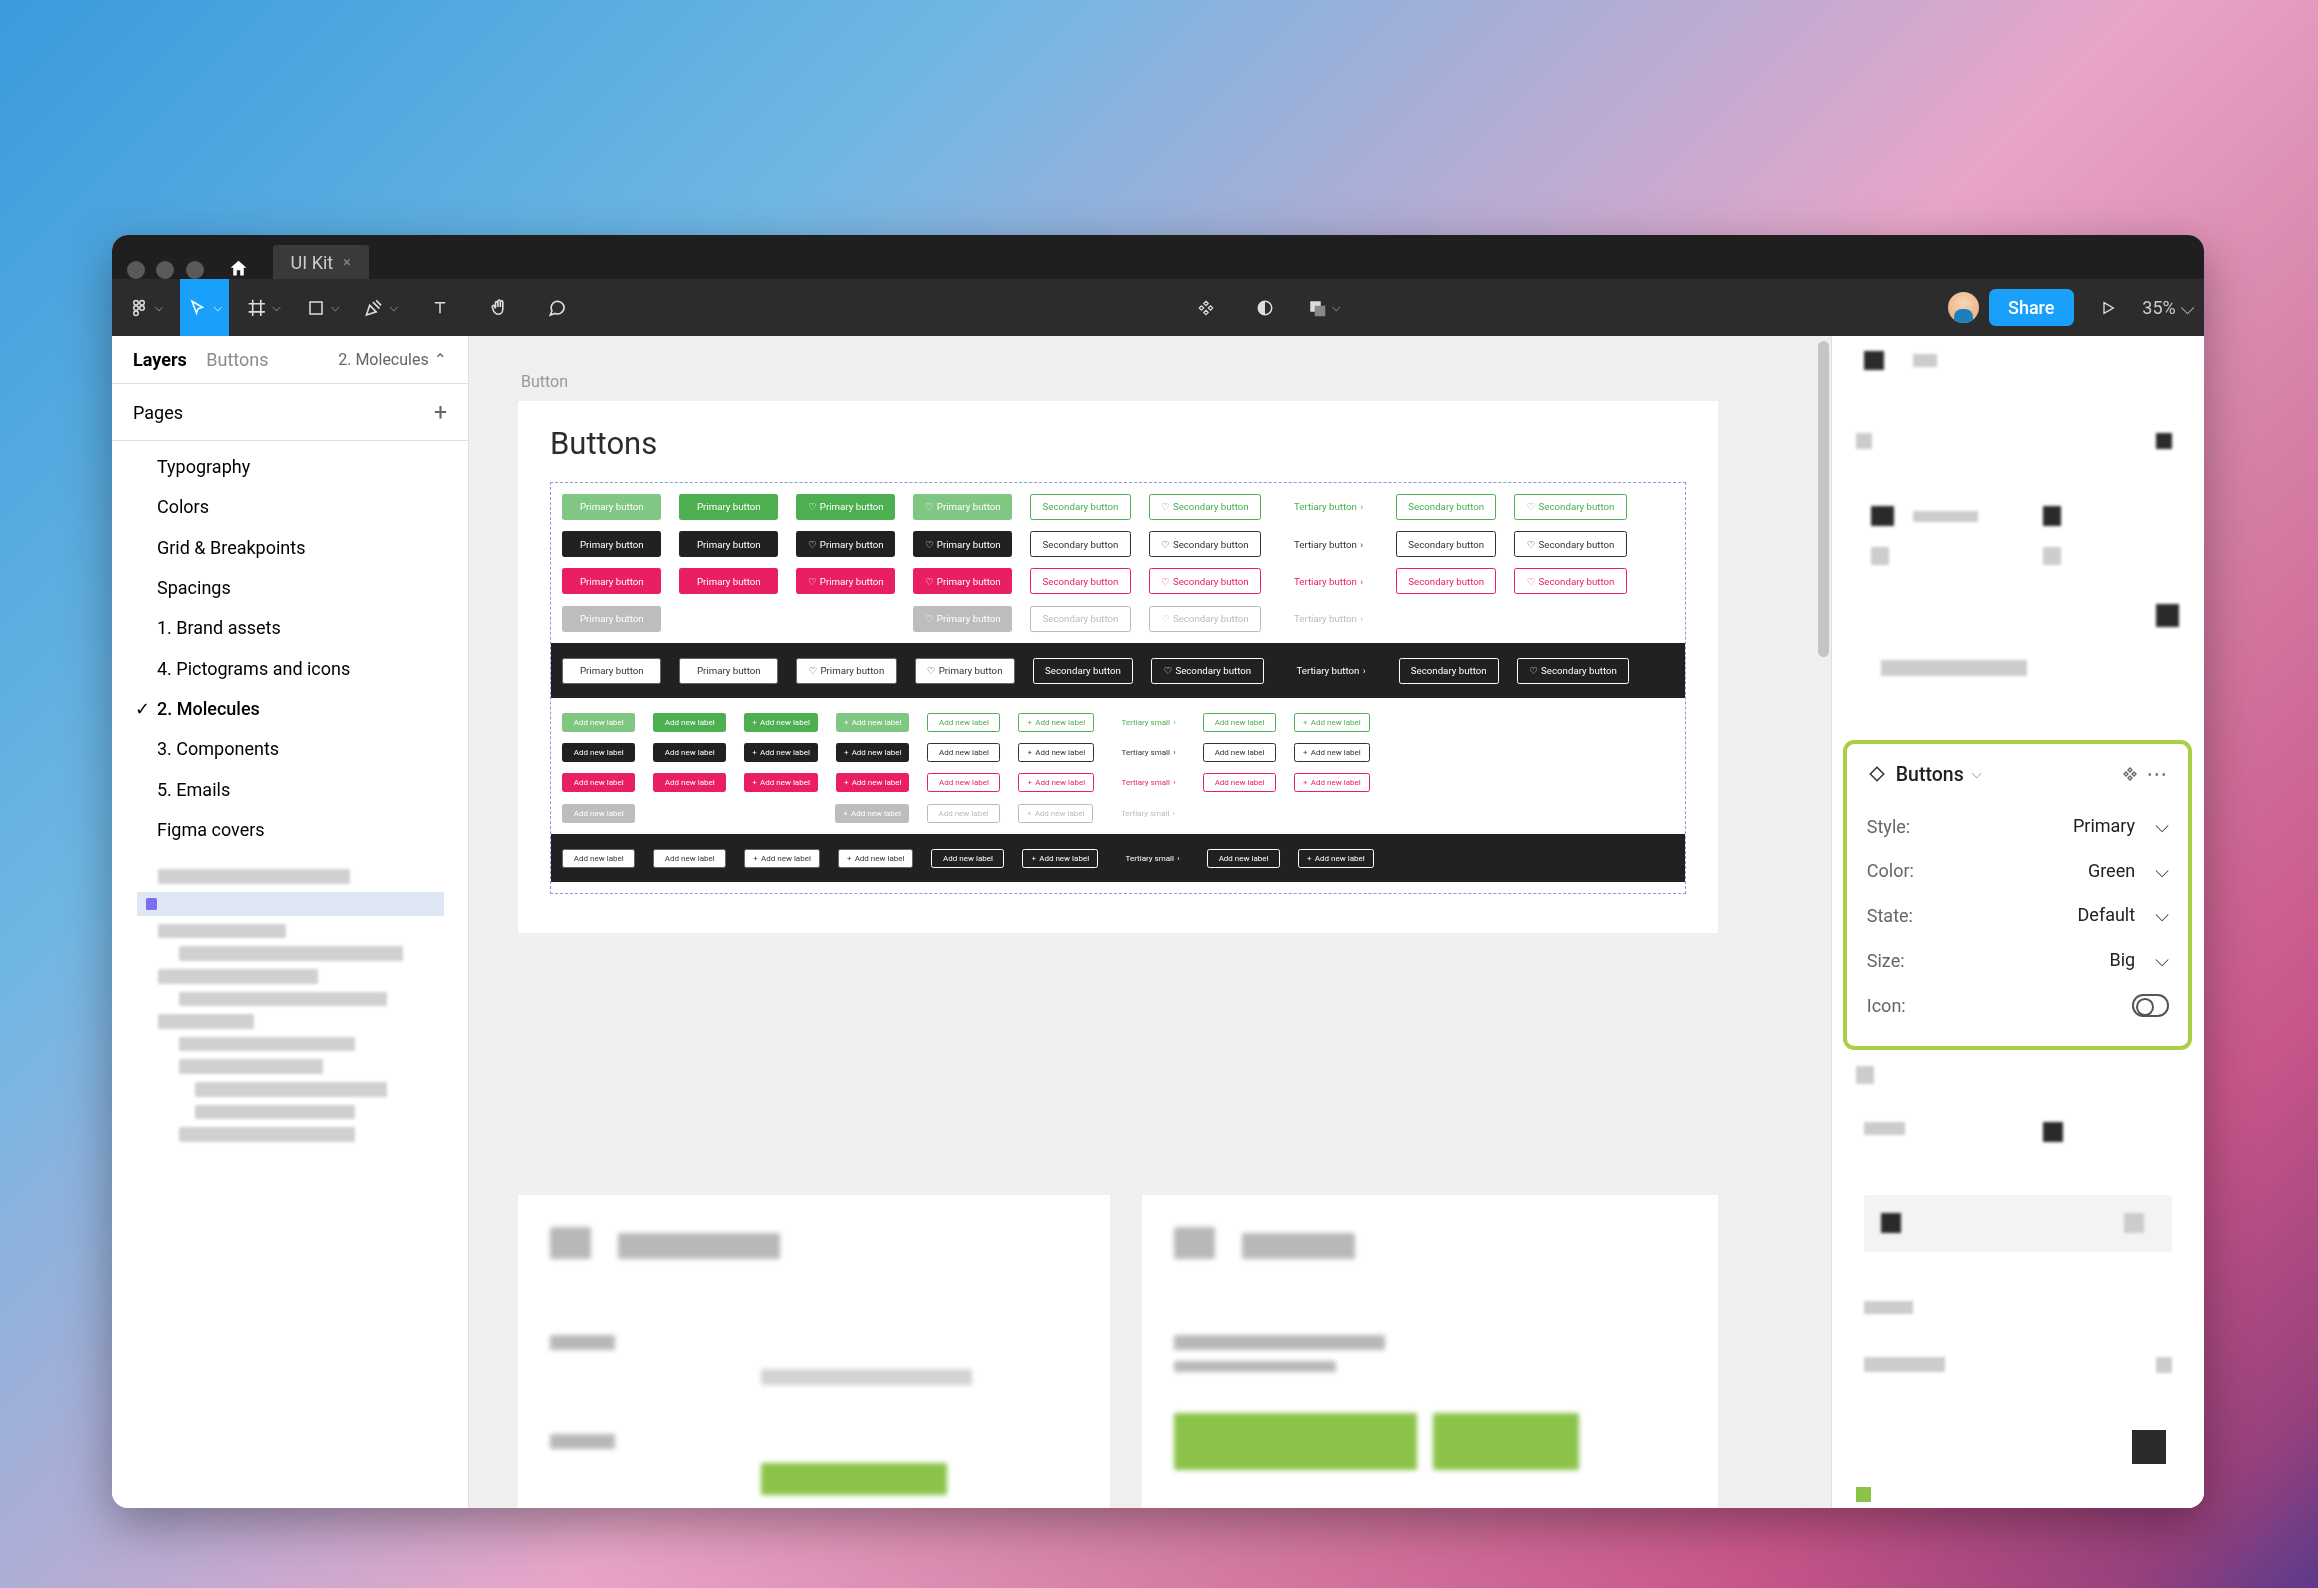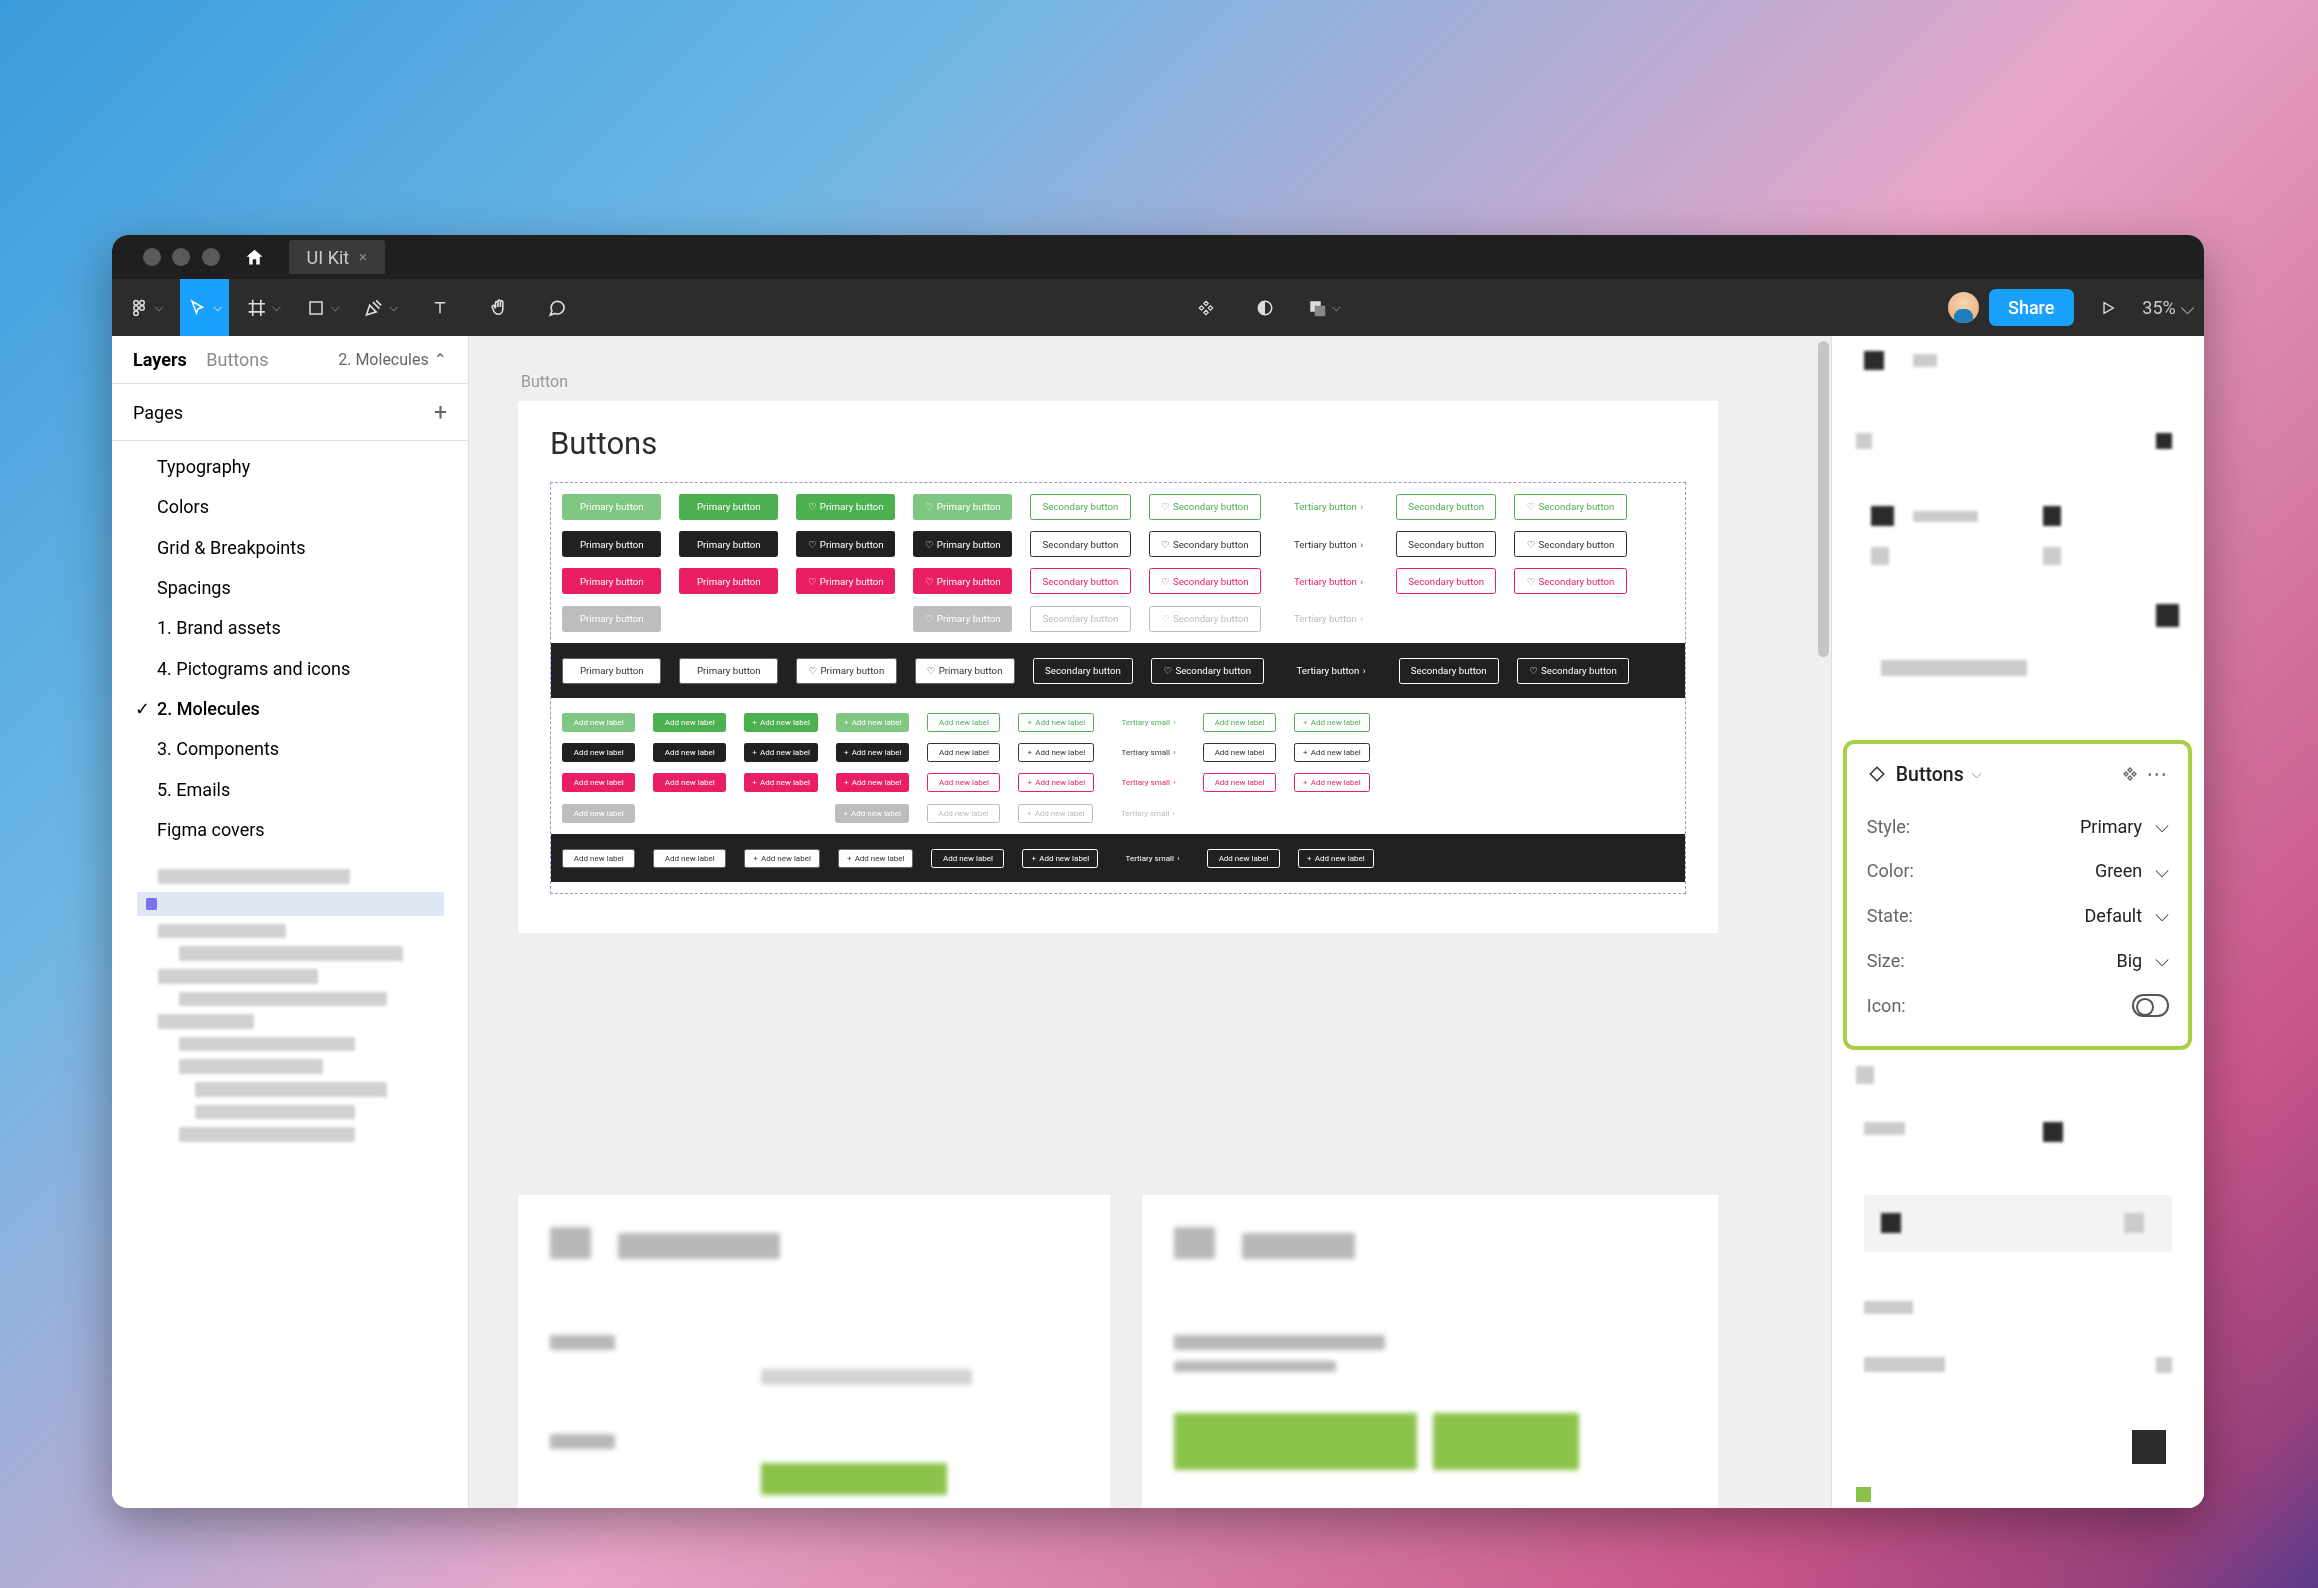--- a/index.html
+++ b/index.html
@@ -21,21 +21,21 @@
   --row-hover:#e8eef7;
   --highlight:#a8cf45;
 }
 *{box-sizing:border-box;font-family:-apple-system,BlinkMacSystemFont,"Segoe UI",Roboto,sans-serif}
 body{margin:0;padding:0;width:2319px;height:1589px;overflow:hidden;
   background:linear-gradient(135deg,#3a9bdc 0%,#6fb7e4 25%,#e8a5c8 55%,#d67fa6 70%,#c8568a 85%,#98417c 95%,#5a3a8a 100%);
   background-size:cover}
 .window{position:absolute;left:112px;top:235px;width:2092px;height:1273px;
   background:var(--bg-panel);border-radius:16px;overflow:hidden;box-shadow:var(--win-shadow)}
 
-.titlebar{height:44px;background:var(--bg-darker);display:flex;align-items:center;padding:0 31px;color:#ccc;font-size:18px}
+.titlebar{height:44px;background:var(--bg-darker);display:flex;align-items:flex-end;padding:0 15px;color:#ccc;font-size:18px}
 .traffic{display:flex;gap:11.3px;margin-right:24px}
 .traffic span{width:18px;height:18px;border-radius:50%;background:#5a5a5a;display:block}
 .tb-home{width:21px;height:21px;margin-right:24px;filter:brightness(1.4)}
 .tab{background:#3a3a3a;padding:6.5px 18px;border-radius:3.2px 3.2px 0 0;display:flex;align-items:center;gap:9.7px}
 .tab-close{color:#888;font-size:14.6px}
 
 .toolbar{height:57px;background:var(--bg-dark);display:flex;align-items:center;justify-content:space-between;padding:0 9.7px;color:#ddd}
 .tb-left,.tb-center,.tb-right{display:flex;align-items:center;gap:9.7px}
 .tb-btn{height:57px;min-width:49px;display:flex;align-items:center;justify-content:center;gap:4.9px;cursor:pointer}
 .tb-btn .caret{font-size:11.3px;color:#aaa}
@@ -105,21 +105,21 @@
 .rp-blur{position:absolute;inset:0;background:#fff}
 .rp-deco{position:absolute;background:#ccc;filter:blur(1.6px)}
 .variant-panel{position:absolute;left:11.3px;top:404px;width:349px;border:4.9px solid var(--highlight);border-radius:11.3px;background:#fff;padding:18px 19.5px;z-index:5}
 .vp-head{display:flex;align-items:center;gap:8px;margin-bottom:18px}
 .vp-title{font-size:19.5px;font-weight:500;color:#222}
 .vp-caret{color:#888;font-size:13px}
 .vp-spacer{flex:1}
 .vp-act{color:#666;font-size:18px;cursor:pointer}
 .vp-row{display:flex;justify-content:space-between;align-items:center;padding:11.3px 0;font-size:18px}
 .vp-row .k{color:#666}
-.vp-row .v{color:#222;display:flex;align-items:center;gap:13px}
+.vp-row .v{color:#222;display:flex;gap:20px}
 .toggle{width:37px;height:23px;border:2px solid #555;border-radius:11.3px;position:relative}
 .toggle::after{content:'';position:absolute;left:2.4px;top:2.4px;width:13.8px;height:13.8px;border:2px solid #555;border-radius:50%}
 svg{display:block}
 </style>
 </head>
 <body>
 
 <div class="window">
 
   <div class="titlebar">

